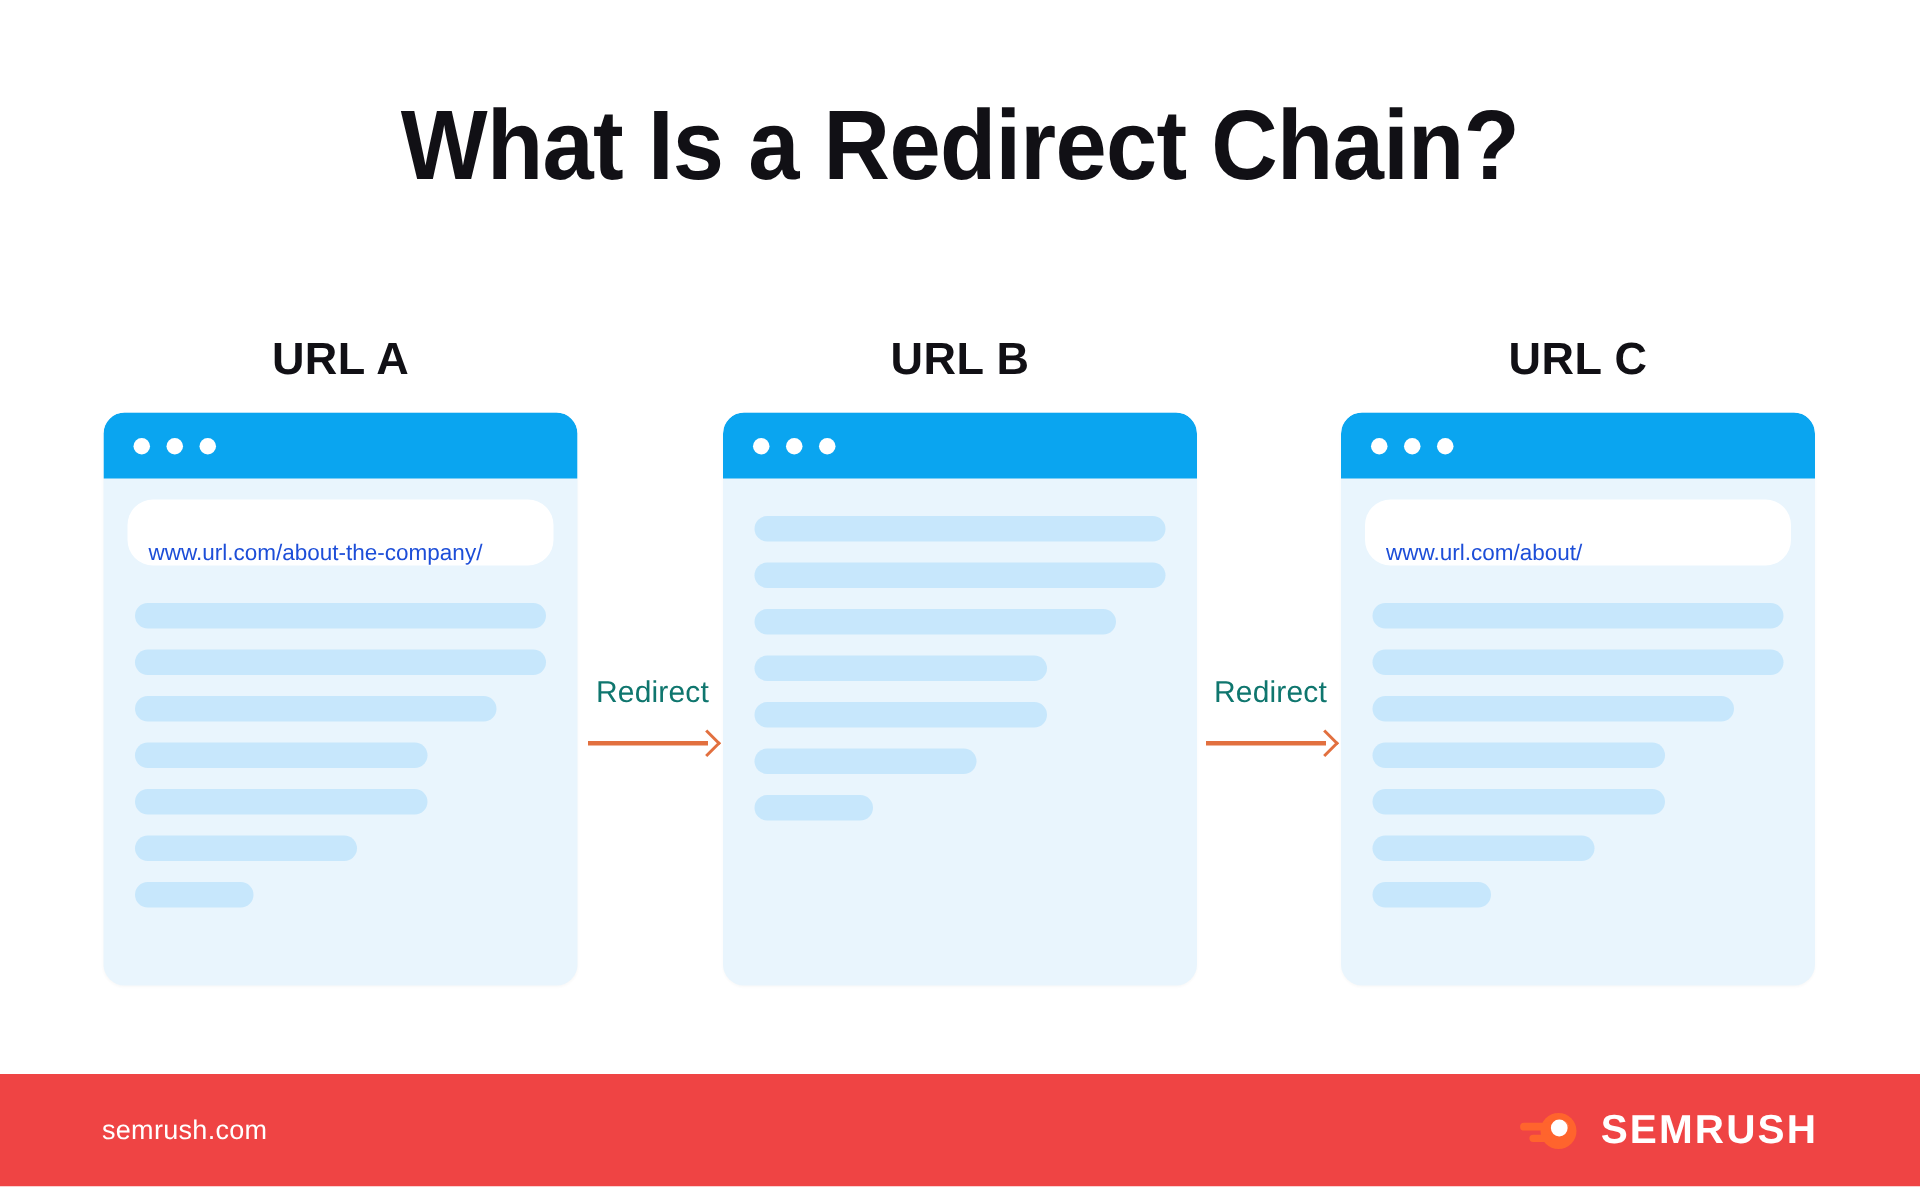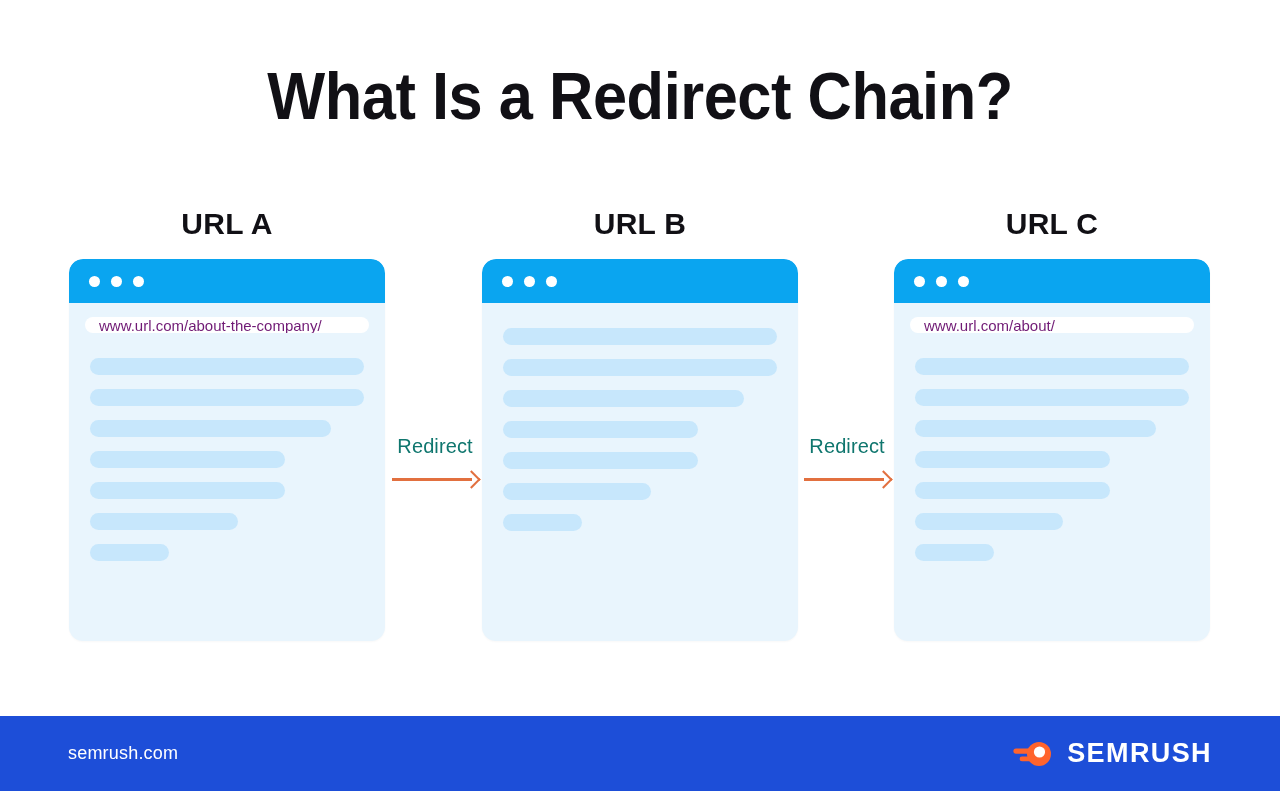--- a/index.html
+++ b/index.html
@@ -26,21 +26,21 @@
     font-size: 66px;
     font-weight: bold;
     letter-spacing: -0.5px;
     color: #111015;
     transform: scaleX(0.93);
   }
 
   
   .diagram {
     position: absolute;
-    top: 205px;
+    top: 221px;
     left: 0;
     width: 1280px;
     height: 460px;
   }
 
   .column {
     position: absolute;
     top: 0;
     width: 316px;
   }
@@ -80,29 +80,29 @@
   }
   .dot {
     width: 11px;
     height: 11px;
     border-radius: 50%;
     background: #ffffff;
   }
 
   .address-bar {
     margin: 14px 16px 0 16px;
-    height: 16px;
+    height: 44px;
     background: #ffffff;
     border-radius: 17px;
     display: flex;
-    align-items: center;
+    align-items: flex-end;
     padding: 0 14px;
     box-sizing: border-box;
     font-size: 15px;
-    color: #701a75;
+    color: #1d4ed8;
     white-space: nowrap;
     overflow: hidden;
   }
 
   .skeleton-area {
     margin: 25px 21px 0 21px;
   }
   .sk {
     height: 17px;
     background: #c7e7fc;
@@ -151,21 +151,21 @@
     transform: rotate(45deg);
   }
 
   
   .footer {
     position: absolute;
     left: 0;
     bottom: 0;
     width: 1280px;
     height: 75px;
-    background: #1d4ed8;
+    background: #ef4444;
     display: flex;
     align-items: center;
     justify-content: space-between;
     padding: 0 68px;
     box-sizing: border-box;
   }
   .footer-url {
     color: #ffffff;
     font-size: 18px;
     letter-spacing: 0.2px;

